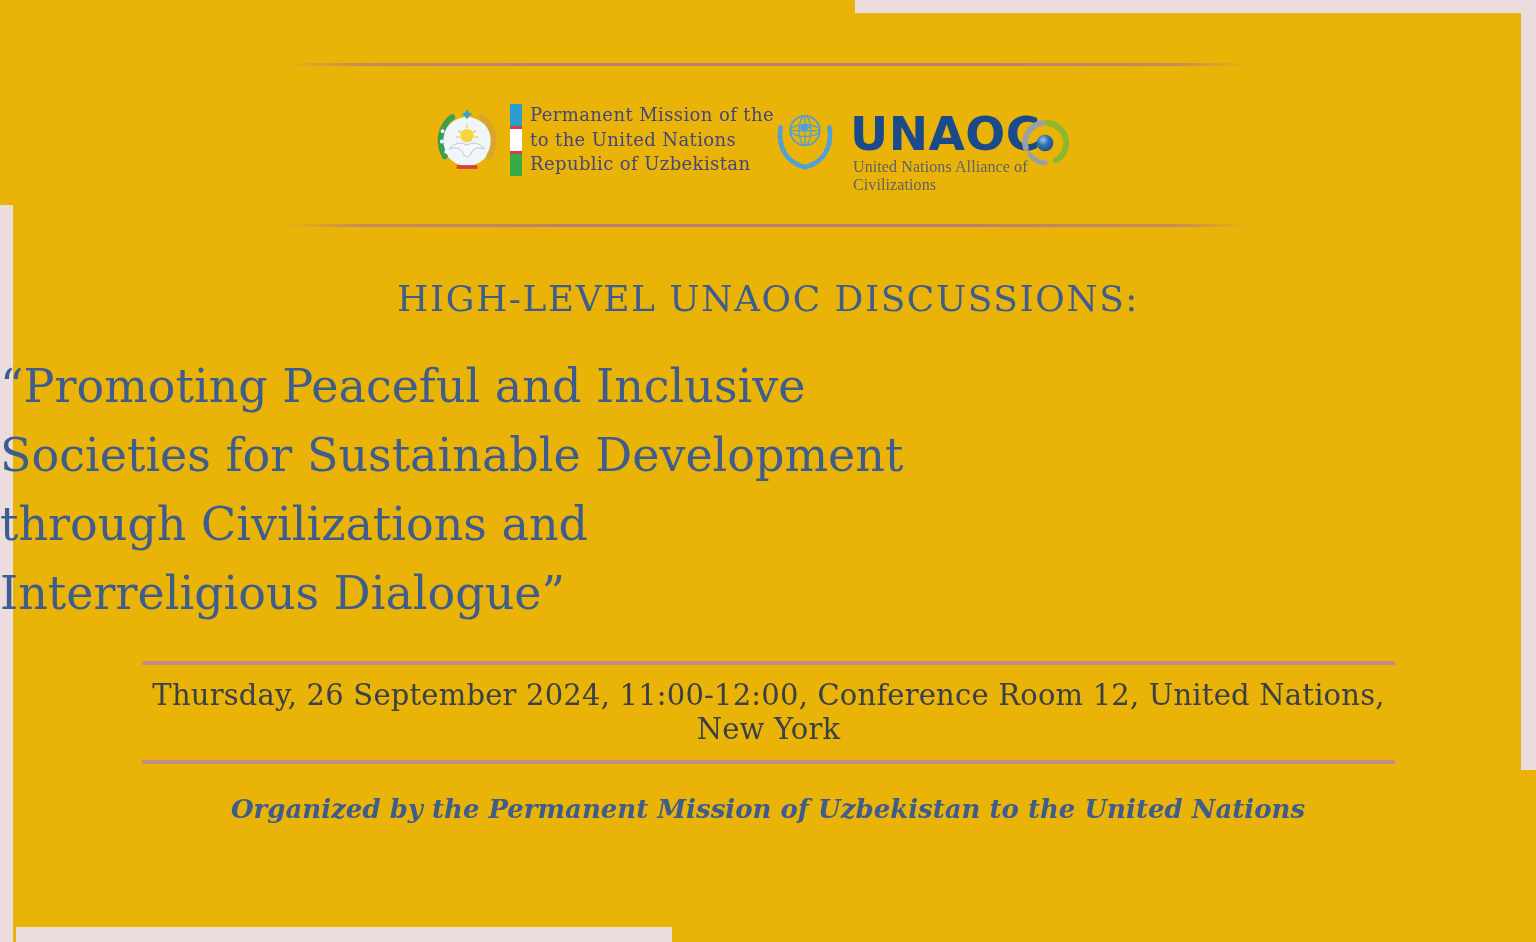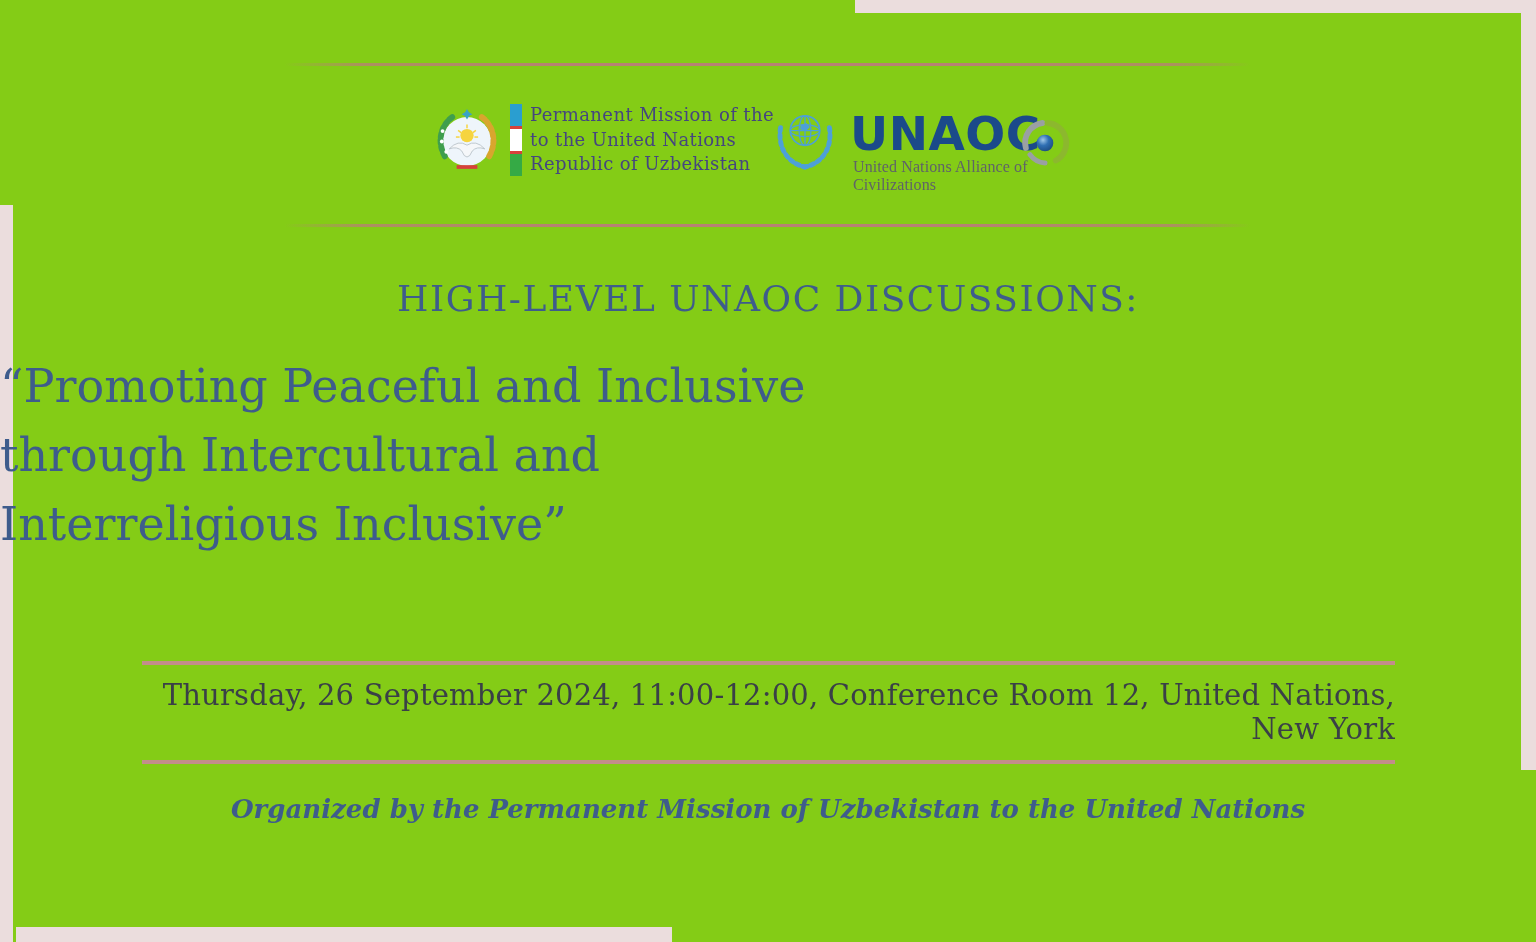--- a/index.html
+++ b/index.html
@@ -1,19 +1,19 @@
 <!DOCTYPE html>
 <html><head>
 <meta charset="utf-8">
 <style>
   html,body{margin:0;padding:0;background:#fff;}
   .page{
     position:relative;
     width:1536px;height:942px;
-    background:#84cc16;
+    background:#eab308;
     overflow:hidden;
     font-family:"DejaVu Serif", serif;
   }
   
   .strip{position:absolute;background:#ebdddd;}
   .strip-top-right{top:0;left:855px;width:681px;height:13px;}
   .strip-right{top:0;right:0;width:15px;height:770px;}
   .strip-left{top:205px;left:0;width:13px;height:737px;}
   .strip-bottom{bottom:0;left:16px;width:656px;height:15px;}
   
@@ -73,21 +73,21 @@
     position:absolute;top:352px;left:0;width:100%;
     text-align:left;
     color:#3e5c8c;font-size:46px;line-height:69px;
   }
   
   .details-banner{
     position:absolute;left:142px;top:661px;width:1253px;
     border-top:4px solid #c28e8a;
     border-bottom:4px solid #c28e8a;
     padding:13px 0 14px 0;
-    text-align:right;
+    text-align:center;
   }
   .details-text{
     color:#3a4047;font-size:29px;letter-spacing:.2px;
   }
   
   .organizers{
     position:absolute;top:792px;left:0;width:100%;
     text-align:center;
     color:#3e5c8c;font-size:26px;line-height:35px;
     font-style:italic;font-weight:bold;
@@ -170,22 +170,23 @@
       <path d="M33 6 A24 24 0 0 1 43 51" stroke="#8cb82e" stroke-width="7" fill="none" stroke-linecap="round"></path>
       <path d="M12 44 A24 24 0 0 0 30 54" stroke="#9aa0a3" stroke-width="6" fill="none" stroke-linecap="round"></path>
       <circle cx="30" cy="30" r="10" fill="url(#sphere)"></circle>
     </svg>
   </div>
 
   <div class="kicker">HIGH-LEVEL UNAOC DISCUSSIONS:</div>
 
   <div class="event-title">
     <div>“Promoting Peaceful and Inclusive</div>
-    <div>through Intercultural and</div>
-    <div>Interreligious Inclusive”</div>
+    <div>Societies for Sustainable Development</div>
+    <div>through Civilizations and</div>
+    <div>Interreligious Dialogue”</div>
   </div>
 
   <div class="details-banner">
     <div class="details-text">Thursday, 26 September 2024, 11:00-12:00, Conference Room 12, United Nations, New York</div>
   </div>
 
   <div class="organizers">
     <div>Organized by the Permanent Mission of Uzbekistan to the United Nations</div>
   </div>
 

